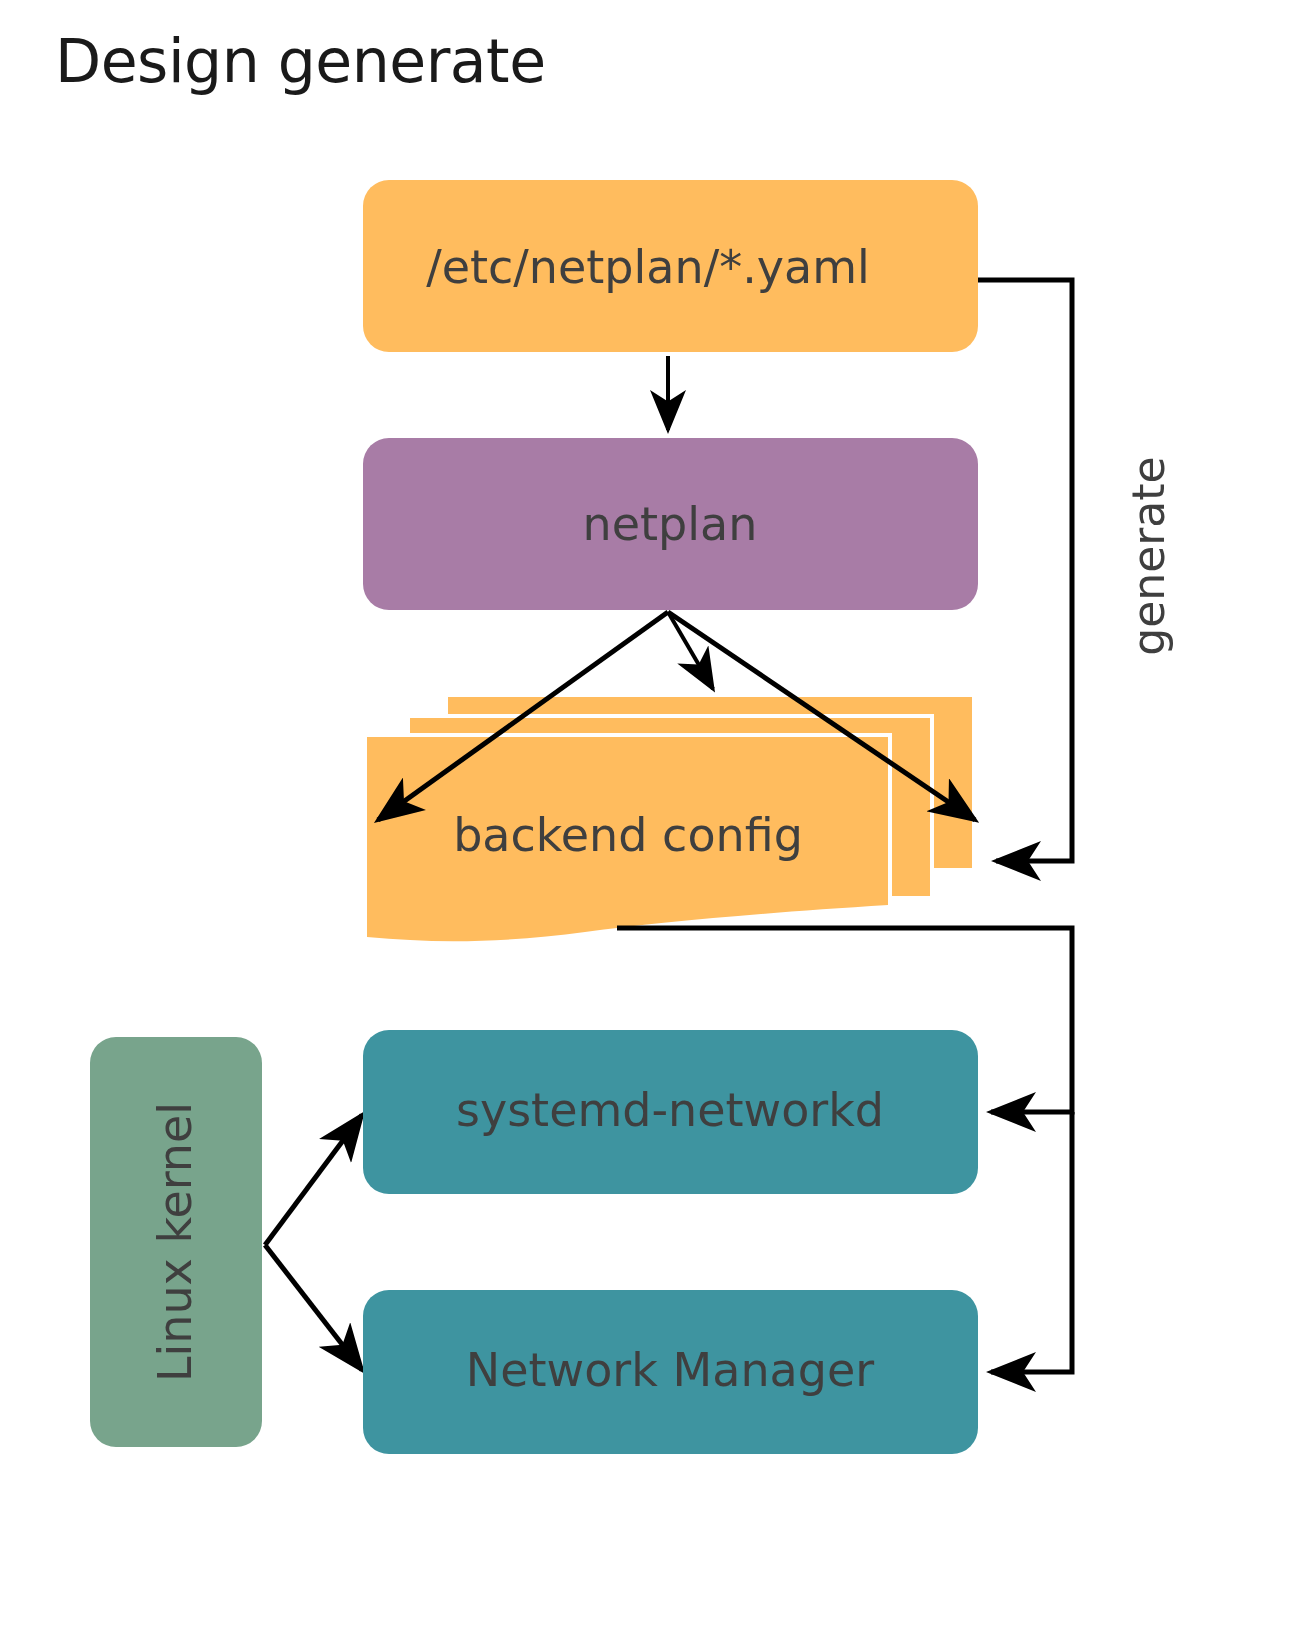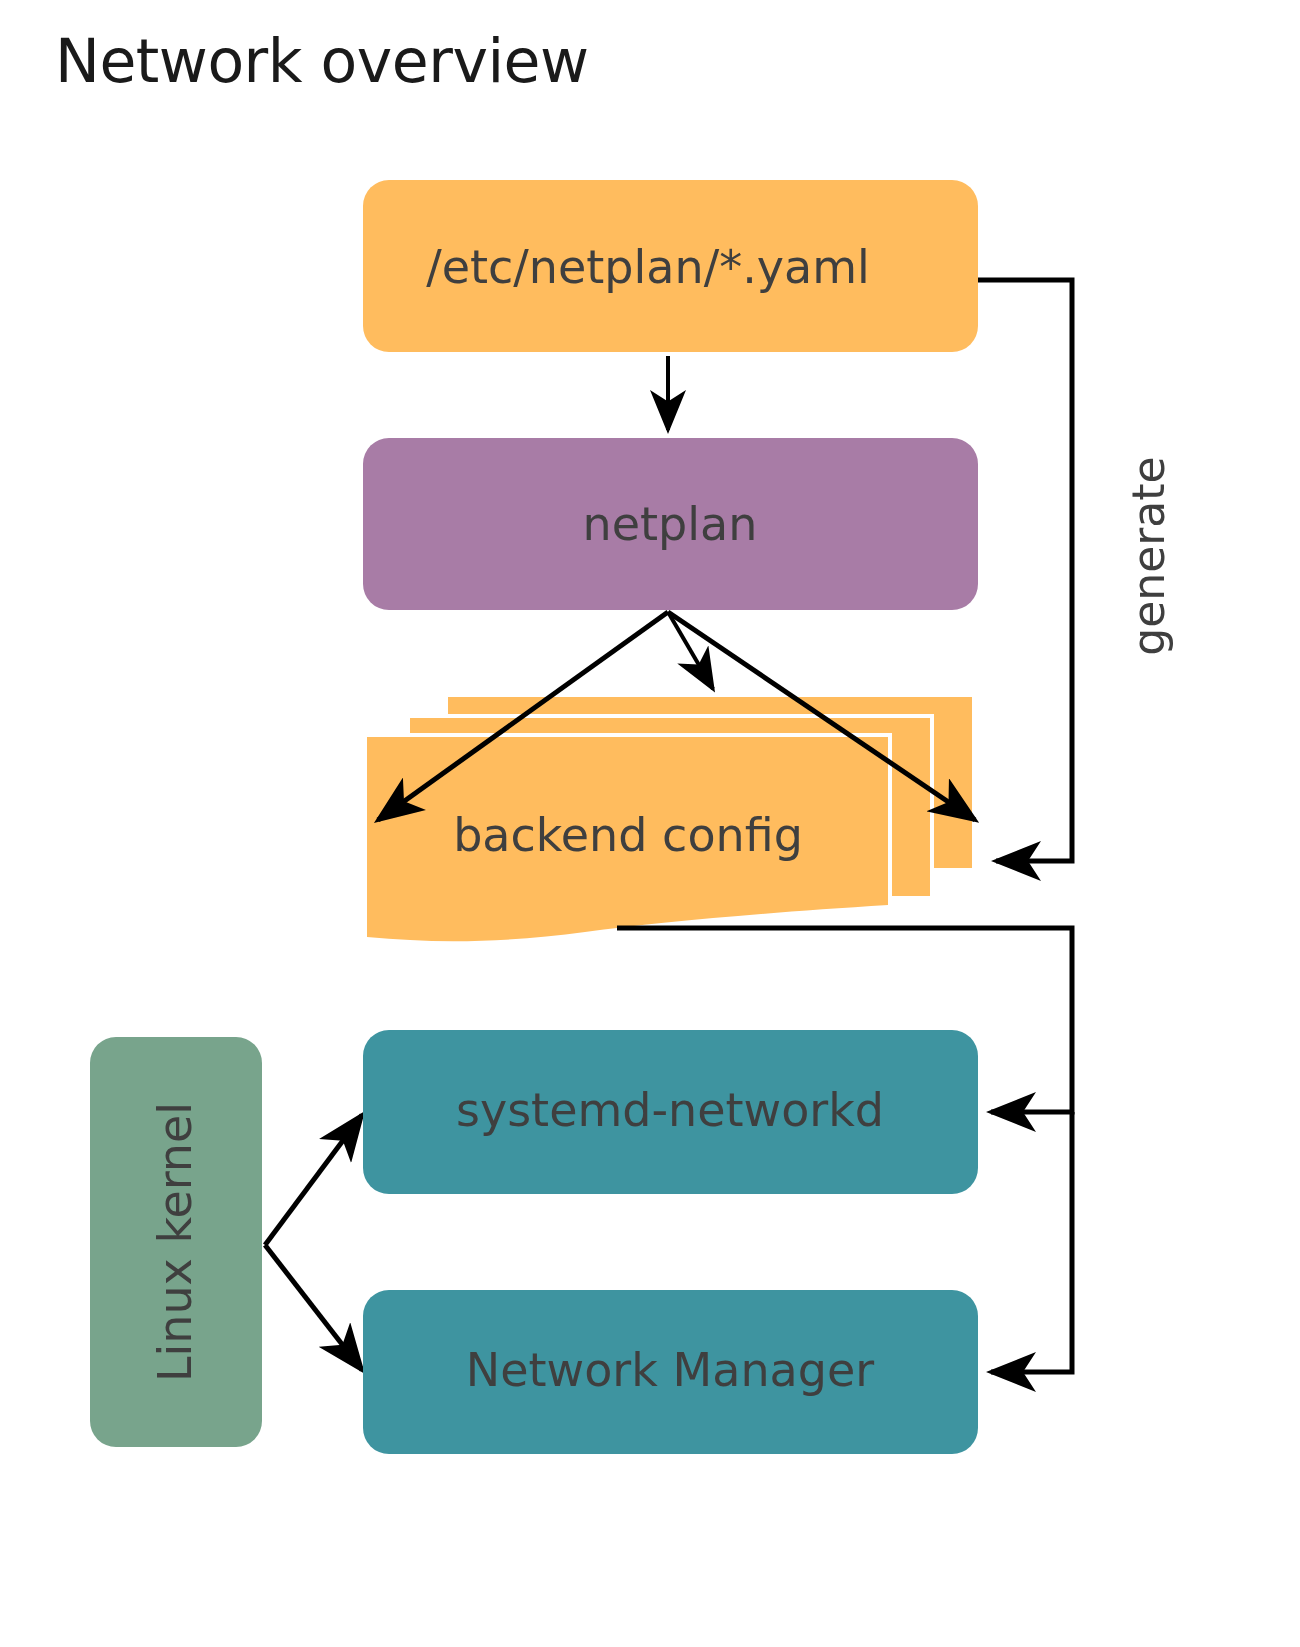--- a/index.html
+++ b/index.html
@@ -59,21 +59,21 @@
     fill: none;
     stroke: #000000;
     stroke-width: 4;
   }
 </style>
 </head>
 <body>
 
 <div id="page">
 
-  <div id="page-title">Network overview</div>
+  <div id="page-title">Design generate</div>
 
   <svg id="diagram" width="1300" height="1647" viewBox="0 0 1300 1647">
 
     <defs>
       <marker id="arrowhead" markerWidth="10" markerHeight="8" refX="9" refY="4" orient="auto" markerUnits="strokeWidth">
         <path d="M0,0 L10,4 L0,8 L2.6,4 Z" fill="#000000"></path>
       </marker>
       <marker id="arrowhead-sm" markerWidth="11" markerHeight="9" refX="10" refY="4.5" orient="auto" markerUnits="strokeWidth">
         <path d="M0,0 L11,4.5 L0,9 L2.9,4.5 Z" fill="#000000"></path>
       </marker>

